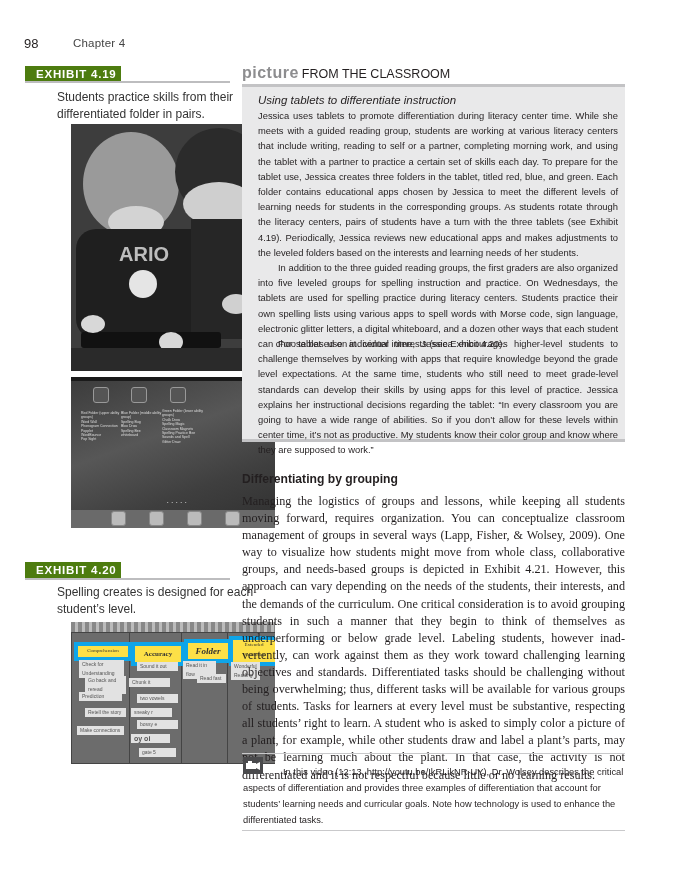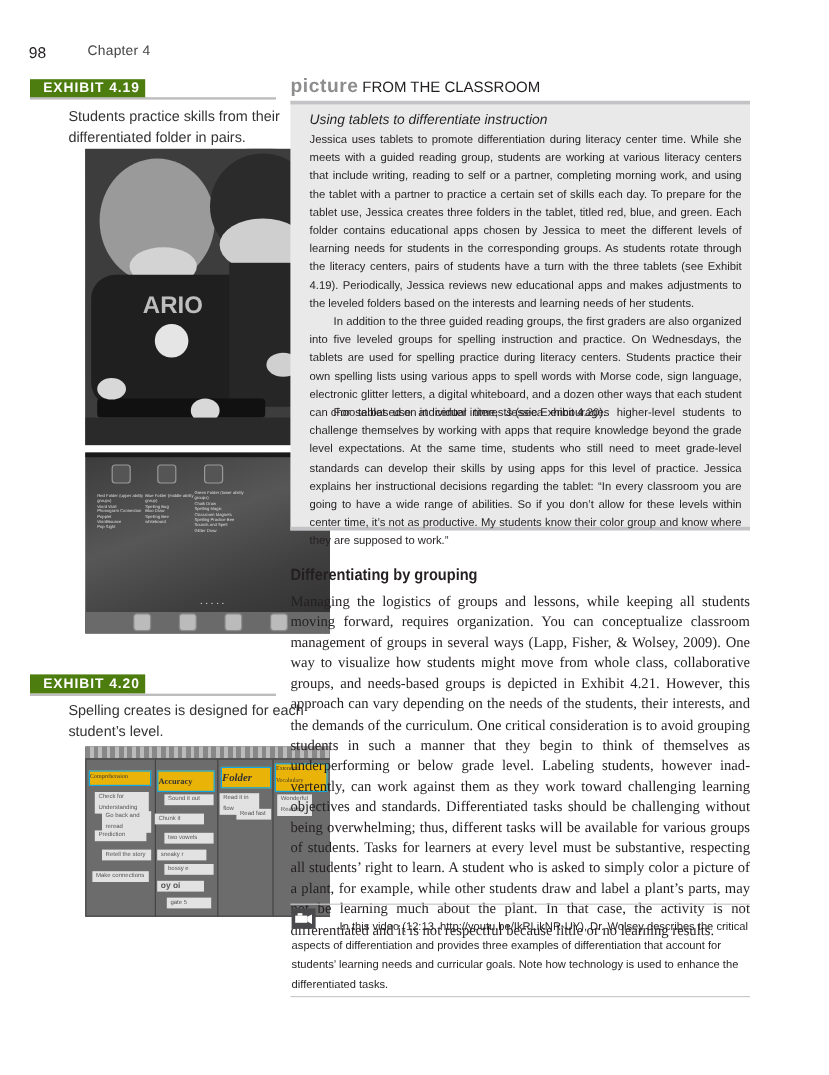--- a/index.html
+++ b/index.html
@@ -41,21 +41,21 @@
   #video-icon { left: 243px; top: 757px; width: 20px; height: 17px; background: #4a4a4c; }
   #video-text { left: 243px; top: 764px; width: 383px; font: 9.3px "Liberation Sans", sans-serif; line-height: 16px; color: #231f20; margin: 0; text-indent: 40px; }
 
   
   .tab-folder { width: 14px; height: 14px; background: #555; border: 1px solid #999; border-radius: 3px; }
   .tab-text { font: 3.5px "Liberation Sans", sans-serif; color: #ddd; line-height: 4.4px; }
   .dock-icon { width: 13px; height: 13px; border-radius: 3px; background: #bbb; border: 1px solid #888; }
 
   
   .ww-col { position: absolute; top: 10px; bottom: 0; background: #6c6c6c; border: 1px solid #444; }
-  .ww-head { position: absolute; background: #eab308; border: 1px solid #0ea5e9; font: 7px "Liberation Serif", serif; color: #333; line-height: 10px; }
+  .ww-head { position: absolute; background: #fde047; border: 4px solid #0ea5e9; font: 7px "Liberation Serif", serif; color: #333; text-align: center; line-height: 10px; }
   .ww-card { position: absolute; background: #e2e2e2; font: 5px "Liberation Sans", sans-serif; color: #555; padding-left: 3px; line-height: 9px; }
 </style>
 </head>
 <body>
 
 <div class="abs" id="page-num">98</div>
 <div class="abs" id="chapter">Chapter 4</div>
 
 <div class="abs exh-label" style="top:66px;">EXHIBIT 4.19</div>
 <div class="abs exh-rule" style="top:81px;"></div>

